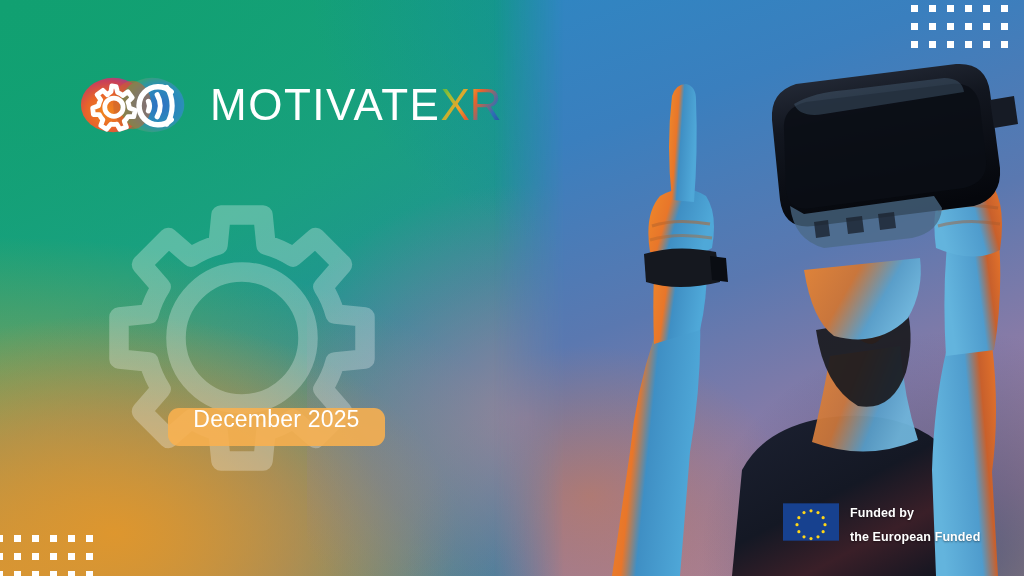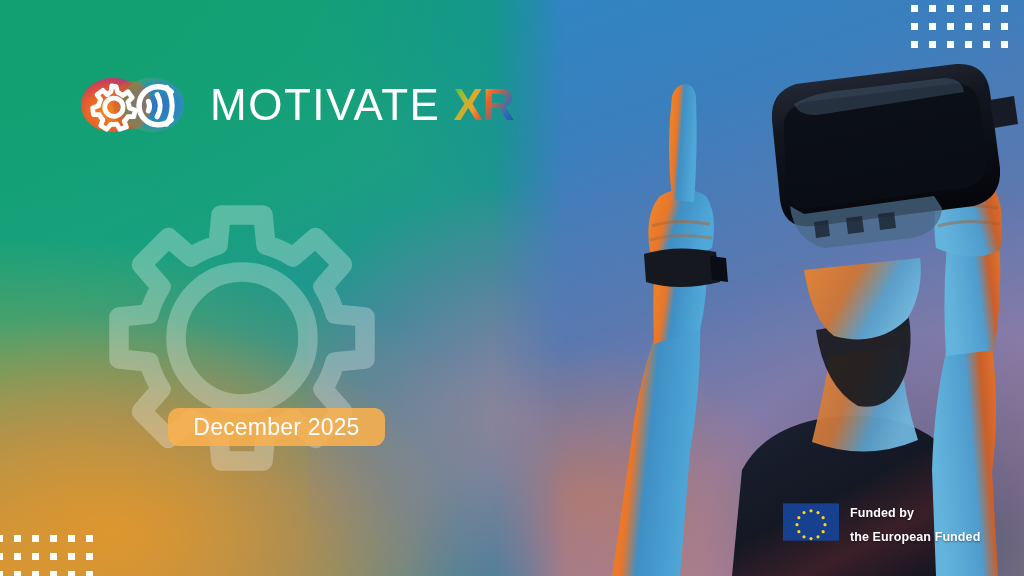--- a/index.html
+++ b/index.html
@@ -57,44 +57,44 @@
 
   
   .logo{ position:absolute; left:78px; top:68px; display:flex; align-items:center; gap:22px; }
   .logo-mark{ width:110px; height:74px; }
   .logo-word{
     font-size:44px; font-weight:400; letter-spacing:1.5px; line-height:1;
     display:flex; align-items:baseline;
   }
   .logo-word .w-motivate{ color:#ffffff; }
   .logo-word .w-xr{
-    font-weight:700; letter-spacing:0px;
+    font-weight:400; letter-spacing:0px;
     background:linear-gradient(120deg,#3fae4a 0%, #9bbf33 18%, #f0a22a 38%, #e8622c 52%, #2f6fb5 80%, #1f4f9e 100%);
     -webkit-background-clip:text; background-clip:text;
-    -webkit-text-fill-color:transparent; color:transparent;margin-left:13px;
+    -webkit-text-fill-color:transparent; color:transparent;
   }
 
   
   .badge-title{
     position:absolute; left:163px; top:296px;
     width:382px; height:79px;
     background:#2b3190; border-radius:20px;
     display:flex; align-items:center; justify-content:center;
     box-shadow:0 2px 10px rgba(0,0,0,.10);
   }
   .badge-title span{
     color:#ffffff; font-size:44px; font-weight:700; letter-spacing:-.5px; line-height:1;
   }
 
   
   .badge-date{
     position:absolute; left:168px; top:408px;
     width:217px; height:38px;
     background:rgba(249,176,78,.88); border-radius:11px;
-    display:flex; align-items:center; justify-content:center;
+    display:flex; align-items:flex-start; justify-content:center;
   }
   .badge-date span{
     color:#ffffff; font-size:23px; font-weight:400; letter-spacing:.2px; line-height:1;
   }
 
   
   .eu-logo{
     position:absolute; left:783px; top:498px;
     display:flex; align-items:center; gap:11px;
   }

